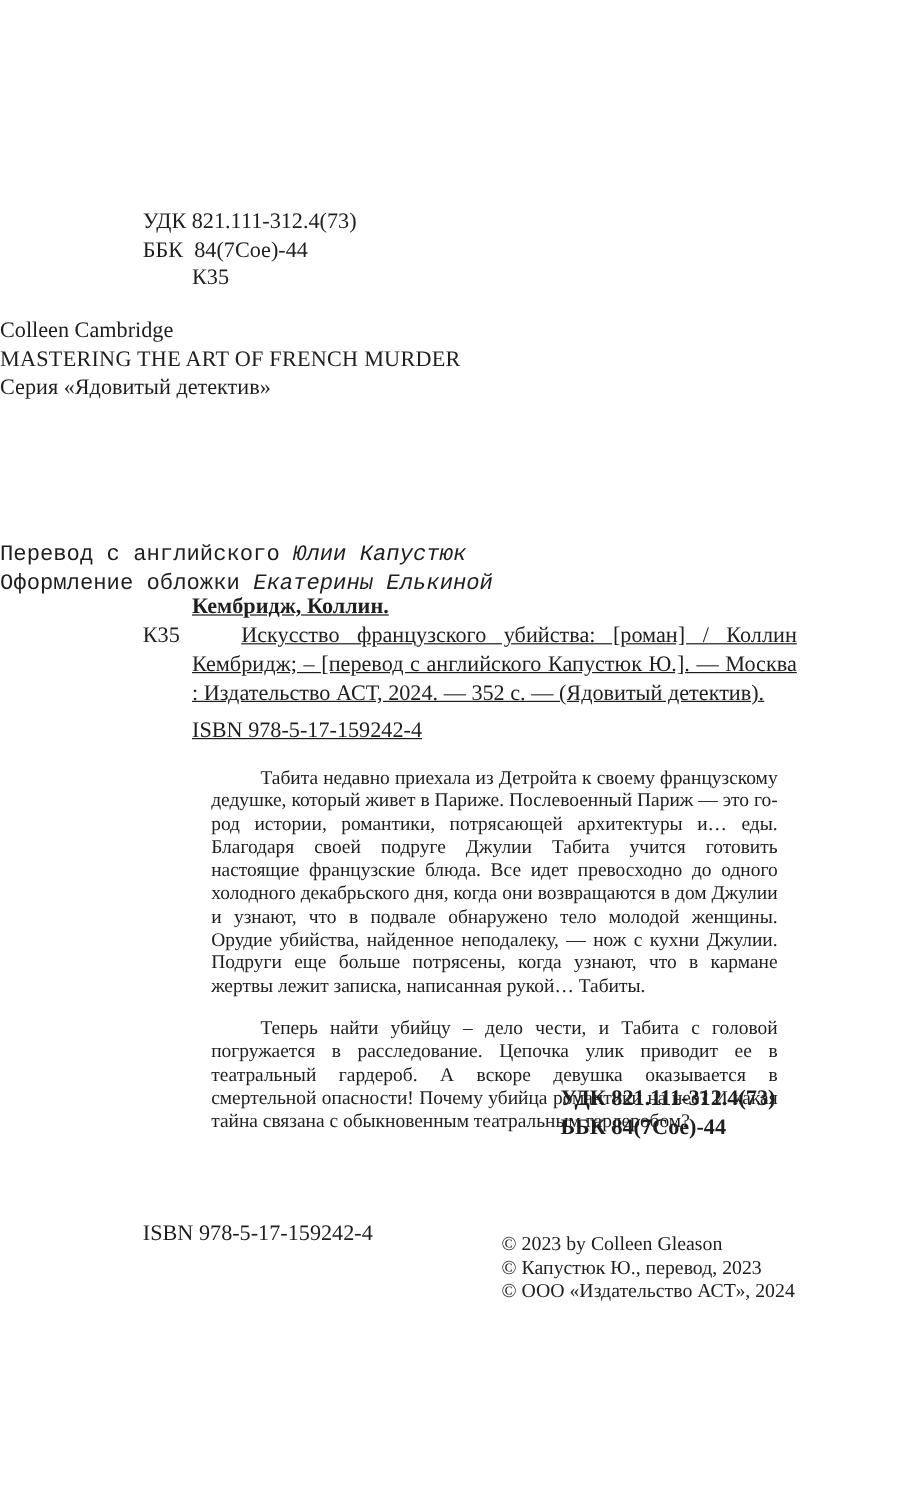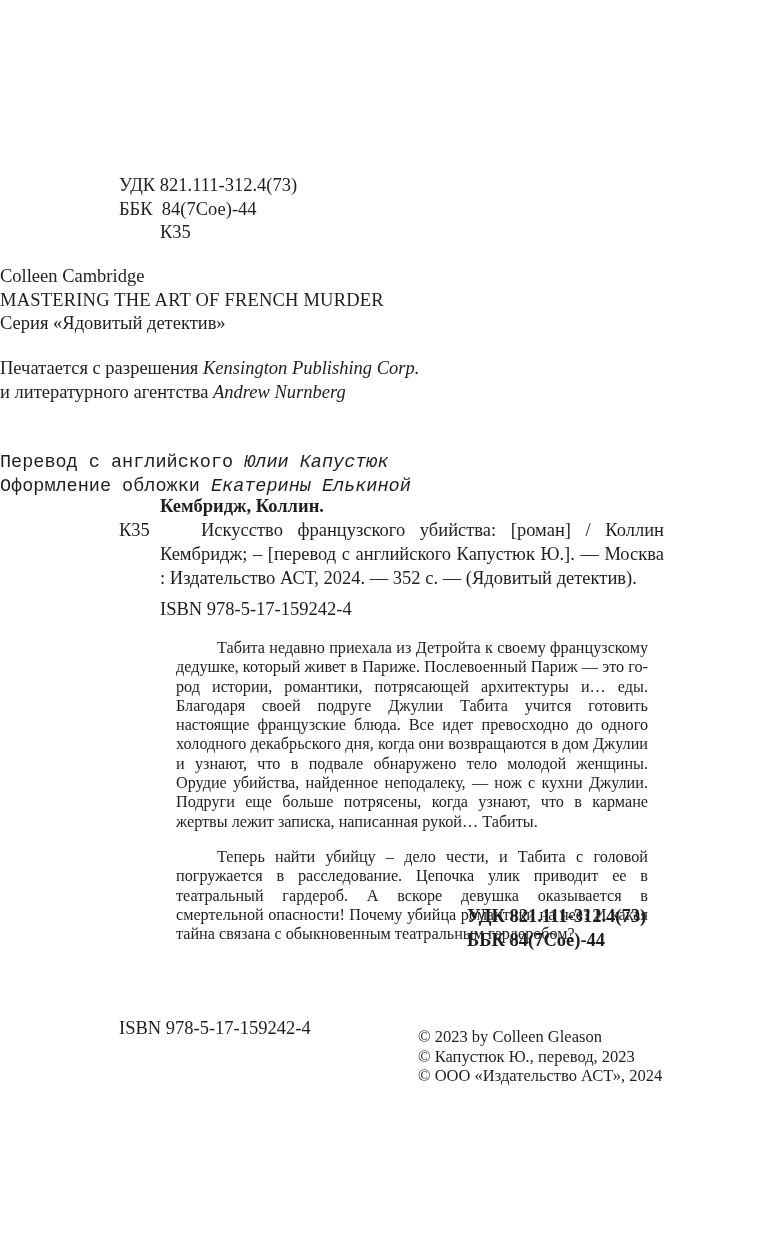--- a/index.html
+++ b/index.html
@@ -42,20 +42,21 @@
     .permit-block { top: 357px; }
     .credits-block { top: 451px; font-family: Liberation Mono, monospace; }
     i { font-style: italic; }
 
     .bib {
       left: 119px;
       top: 494px;
       width: 545px;
       font-size: 18.5px;
       line-height: 24px;
+      text-decoration: underline;
     }
     .bib .author {
       display: block;
       padding-left: 41px;
       font-weight: bold;
     }
     .bib .entry {
       position: relative;
       padding-left: 41px;
     }
@@ -125,24 +126,20 @@
     <span class="row" style="white-space:pre">ББК  84(7Сое)-44</span>
     <span class="row k35">К35</span>
   </div>
 
   <div class="abs center-block title-block">
     <span class="row">Colleen Cambridge</span>
     <span class="row caps">MASTERING THE ART OF FRENCH MURDER</span>
     <span class="row">Серия «Ядовитый детектив»</span>
   </div>
 
-  <div class="abs center-block permit-block">
-    <span class="row"><span>Печатается с разрешения </span><i>Kensington Publishing Corp.</i></span>
-    <span class="row"><span>и литературного агентства </span><i>Andrew Nurnberg</i></span>
-  </div>
 
   <div class="abs center-block credits-block">
     <span class="row"><span>Перевод с английского </span><i>Юлии Капустюк</i></span>
     <span class="row"><span>Оформление обложки </span><i>Екатерины Елькиной</i></span>
   </div>
 
   <div class="abs bib">
     <span class="author">Кембридж, Коллин.</span>
     <div class="entry">
       <span class="code">К35</span>

